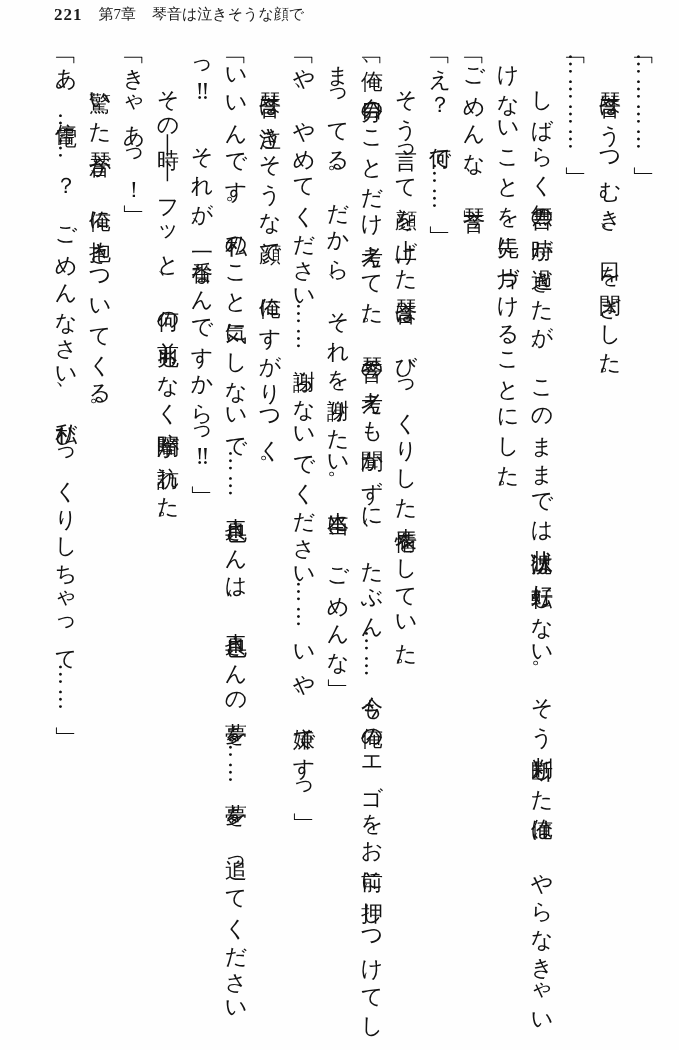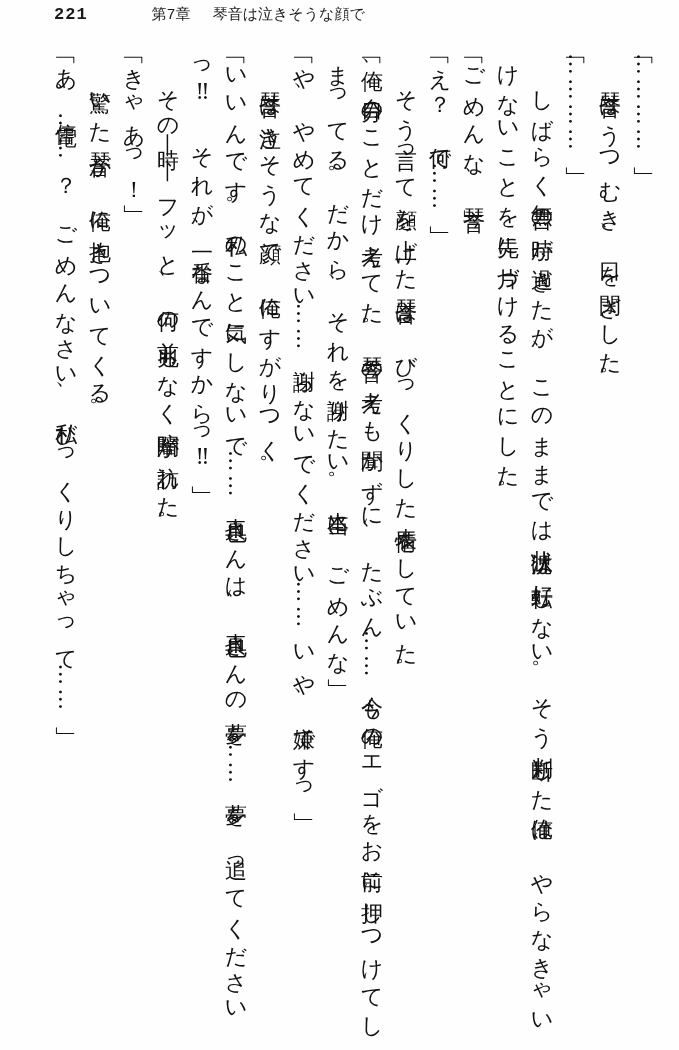--- a/index.html
+++ b/index.html
@@ -13,36 +13,35 @@
     height: 1050px;
     background: #fefefe;
     overflow: hidden;
     color: #141414;
   }
   .page-header {
     position: absolute;
     top: 5px;
     left: 54px;
     display: flex;
-    align-items: center;
+    align-items: flex-start;
     gap: 16px;
-    font-family: Liberation Mono, monospace;
+    font-family: Liberation Serif, serif;
     color: #1a1a1a;
     white-space: nowrap;
   }
   .page-number {
     font-size: 17px;
     font-weight: 700;
     letter-spacing: 1px;
   }
   .chapter-heading {
     font-size: 15px;
     display: flex;
-    gap: 22px;
-    margin-left: 48px;
+    gap: 16px;
   }
   .body-text {
     position: absolute;
     top: 50px;
     right: 18px;
     height: 992px;
     writing-mode: vertical-rl;
     text-orientation: mixed;
     font-family: "DejaVu Serif", "Liberation Serif", serif;
     font-size: 22px;

